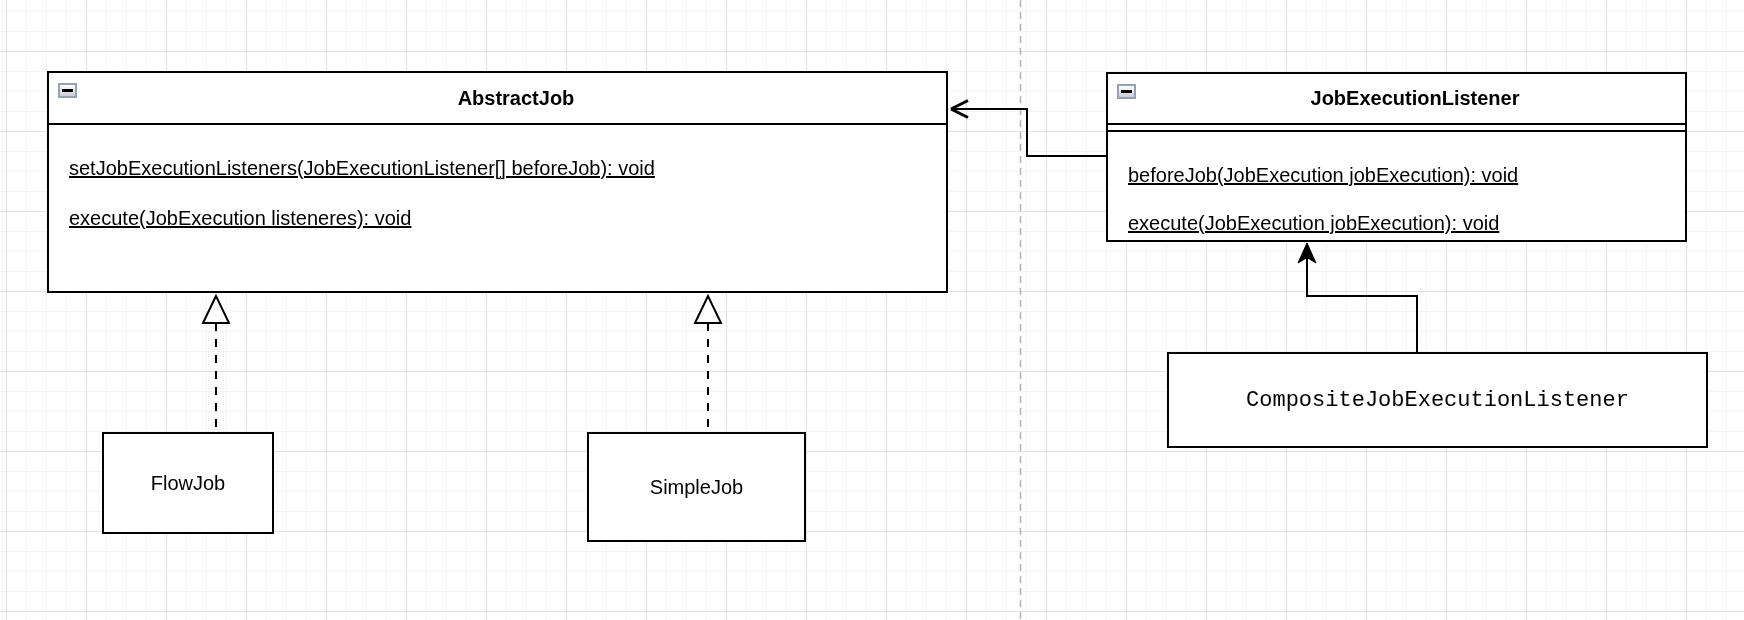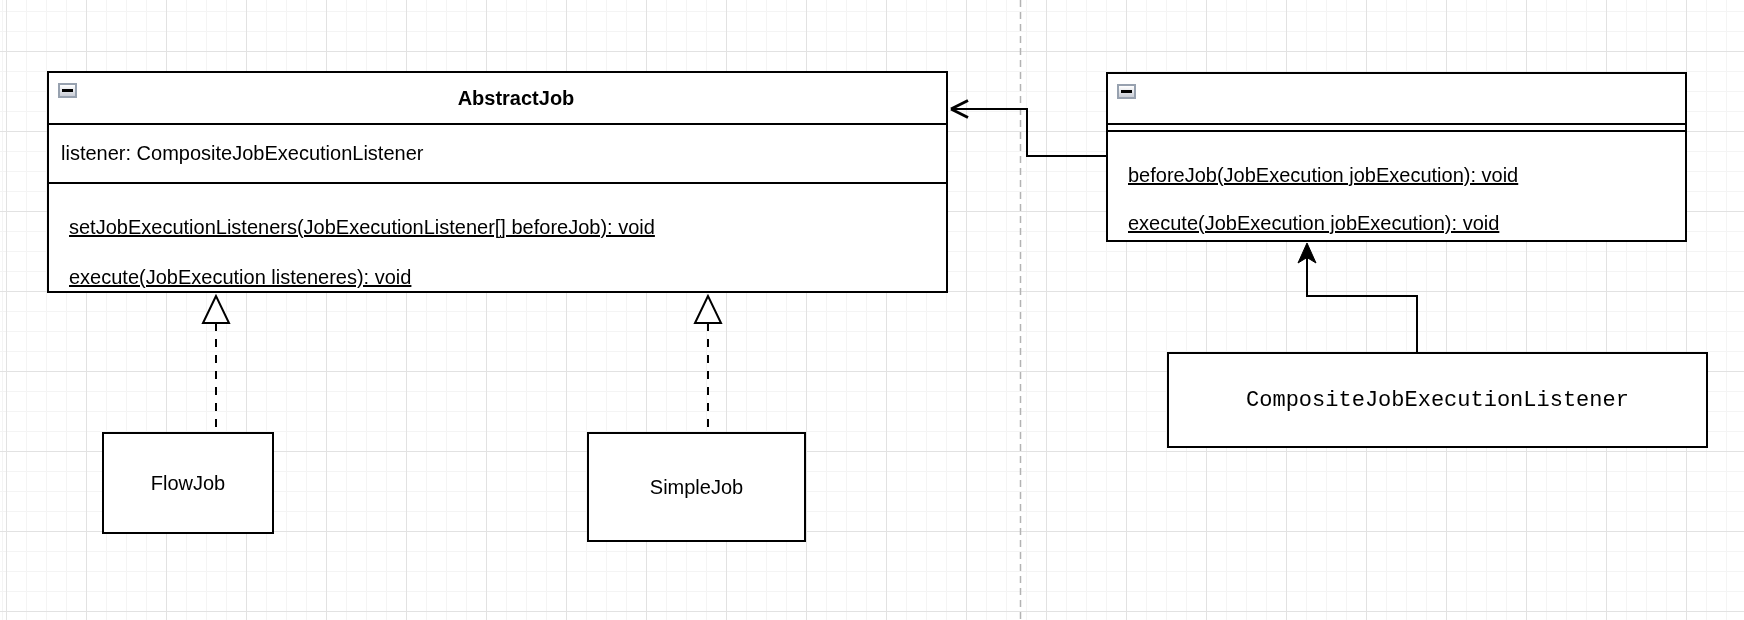--- a/index.html
+++ b/index.html
@@ -110,34 +110,32 @@
     </g>
   </svg>
 
   <div class="uml-class" id="abstract-job">
     <div class="uml-title">
       <span class="collapse-btn">
           <span class="bar"></span>
         </span>
       <span>AbstractJob</span>
     </div>
-    <div class="uml-attrs">
-      <span>listener: CompositeJobExecutionListener</span>
-    </div>
     <div class="uml-methods">
       <p>setJobExecutionListeners(JobExecutionListener[] beforeJob): void</p>
       <p>execute(JobExecution listeneres): void</p>
     </div>
   </div>
 
   <div class="uml-class" id="job-execution-listener">
     <div class="uml-title">
       <span class="collapse-btn">
           <span class="bar"></span>
         </span>
+      <span>JobExecutionListener</span>
     </div>
     <div class="uml-attrs-empty"></div>
     <div class="uml-methods">
       <p>beforeJob(JobExecution jobExecution): void</p>
       <p>execute(JobExecution jobExecution): void</p>
     </div>
   </div>
 
   <div class="simple-box" id="flow-job">
     <span>FlowJob</span>

